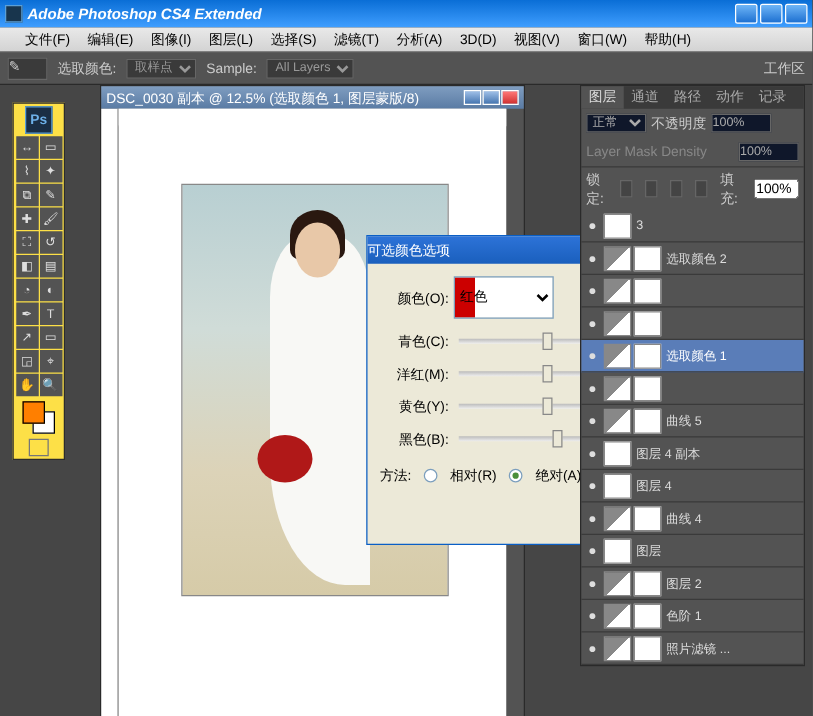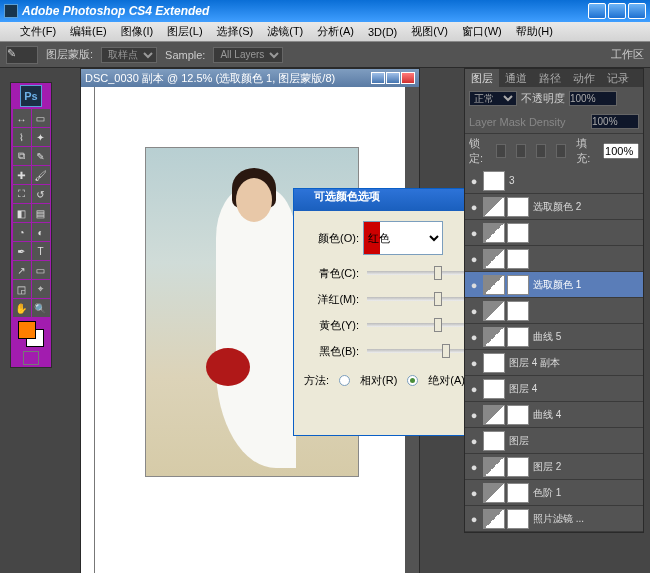--- a/index.html
+++ b/index.html
@@ -9,21 +9,21 @@
 .titlebar .title{font-weight:bold;font-style:italic;font-size:12px}
 .titlebar .winbtns{margin-left:auto;display:flex;gap:2px}
 .titlebar .winbtns div{width:18px;height:16px;background:linear-gradient(#6eb5f7,#1d70d1);border:1px solid #fff;border-radius:2px}
 .menubar{background:linear-gradient(#e9e9e9,#d3d3d3);height:20px;display:flex;align-items:center;padding:0 20px;gap:14px;border-bottom:1px solid #888}
 .menubar span{color:#000}
 .optbar{background:#535353;height:26px;display:flex;align-items:center;padding:0 6px;gap:8px;border-bottom:1px solid #2a2a2a;color:#ccc}
 .optbar .ico{width:32px;height:18px;background:#3a3a3a;border:1px solid #666}
 .optbar select,.optbar input{background:#3a3a3a;border:1px solid #666;color:#999;height:16px;font-size:10px;padding:0 2px}
 .optbar .spacer{flex:1}
 .workspace{position:relative;height:505px}
-.toolbox{position:absolute;left:10px;top:14px;width:42px;background:#a21caf;border:1px solid #2c2c2c;padding:2px}
+.toolbox{position:absolute;left:10px;top:14px;width:42px;background:#fde047;border:1px solid #2c2c2c;padding:2px}
 .toolbox .ps{width:22px;height:22px;background:#1a2e44;border:1px solid #5aa0d8;color:#6db0e8;display:flex;align-items:center;justify-content:center;font-weight:bold;margin:0 auto 2px}
 .toolbox .grid{display:grid;grid-template-columns:repeat(2,18px);gap:1px;justify-content:center}
 .toolbox .tool{width:18px;height:18px;background:#535353;display:flex;align-items:center;justify-content:center;color:#ddd;font-size:10px}
 .toolbox .swatch{margin:4px auto 0;width:26px;height:26px;position:relative}
 .toolbox .swatch .fg{position:absolute;width:18px;height:18px;background:#ff7f00;border:1px solid #000;top:0;left:0}
 .toolbox .swatch .bg{position:absolute;width:18px;height:18px;background:#fff;border:1px solid #000;bottom:0;right:0}
 .toolbox .qm{margin-top:4px;display:flex;justify-content:center;gap:2px}
 .toolbox .qm div{width:16px;height:14px;border:1px solid #777}
 
 .docwin{position:absolute;left:80px;top:0;width:340px;height:560px;background:#535353;border:1px solid #2a2a2a}
@@ -34,21 +34,21 @@
 .docwin .canvas-area{position:absolute;top:18px;left:14px;right:14px;bottom:20px;background:#fff}
 .docwin .ruler-h{position:absolute;top:18px;left:14px;right:14px;height:14px;background:#fff;border-bottom:1px solid #777}
 .docwin .ruler-v{position:absolute;top:18px;left:0;bottom:20px;width:14px;background:#fff;border-right:1px solid #777}
 .photo{position:absolute;top:60px;left:50px;width:214px;height:330px;border:1px solid #888;background:linear-gradient(#b8cfd2 0%,#d0dcd8 35%,#dcd3b8 70%,#d6cba8 100%)}
 .photo .person{position:absolute;top:40px;left:70px;width:80px;height:280px;background:#f8f8f5;border-radius:30px 30px 0 60px/50px 50px 0 100px}
 .photo .head{position:absolute;top:30px;left:90px;width:36px;height:44px;background:#e8c8a8;border-radius:50%}
 .photo .hair{position:absolute;top:20px;left:86px;width:44px;height:40px;background:#2a1810;border-radius:50% 50% 20% 20%}
 .photo .bouquet{position:absolute;top:200px;left:60px;width:44px;height:38px;background:#b01818;border-radius:50%}
 
 .dialog{position:absolute;left:293px;top:120px;width:276px;height:248px;background:#ece9d8;border:1px solid #0a5fc6}
-.dialog .dlgtitle{background:linear-gradient(#2d73d8,#1a5fbd);height:22px;display:flex;align-items:flex-start;padding:0 20px;color:#fff;font-weight:bold}
+.dialog .dlgtitle{background:linear-gradient(#2d73d8,#1a5fbd);height:22px;display:flex;align-items:center;padding:0 0;color:#fff;font-weight:normal}
 .dialog .dlgtitle .cls{margin-left:auto;width:18px;height:16px;background:linear-gradient(#ff7a7a,#d63030);border:1px solid #fff;color:#fff;text-align:center;line-height:12px;border-radius:2px}
 .dialog .body{padding:10px;position:relative;color:#000}
 .dialog .row{display:flex;align-items:center;gap:4px;margin-bottom:10px}
 .dialog .row label{width:55px;text-align:right}
 .dialog select{width:80px;height:34px;border:1px solid #7b9ebd;background:#fff}
 .dialog select.color-sel{background:linear-gradient(to right,#c00 0 16px,#fff 16px)}
 .dialog .slider{flex:1;height:4px;background:linear-gradient(#bbb,#eee);position:relative;margin:0 4px}
 .dialog .slider .thumb{position:absolute;width:8px;height:14px;background:#ece9d8;border:1px solid #888;top:-5px;left:50%}
 .dialog input.num{width:36px;height:16px;border:1px solid #7b9ebd;text-align:right;padding:0 2px}
 .dialog .btncol{position:absolute;right:8px;top:8px;display:flex;flex-direction:column;gap:4px}
@@ -99,21 +99,21 @@
   <span>滤镜(T)</span>
   <span>分析(A)</span>
   <span>3D(D)</span>
   <span>视图(V)</span>
   <span>窗口(W)</span>
   <span>帮助(H)</span>
 </div>
 
 <div class="optbar">
   <div class="ico">✎</div>
-  <span>图层蒙版:</span>
+  <span>选取颜色:</span>
   <select><option>取样点</option></select>
   <span>Sample:</span>
   <select><option>All Layers</option></select>
   <div class="spacer"></div>
   <span>工作区</span>
 </div>
 
 <div class="workspace">
 
   <div class="toolbox">

